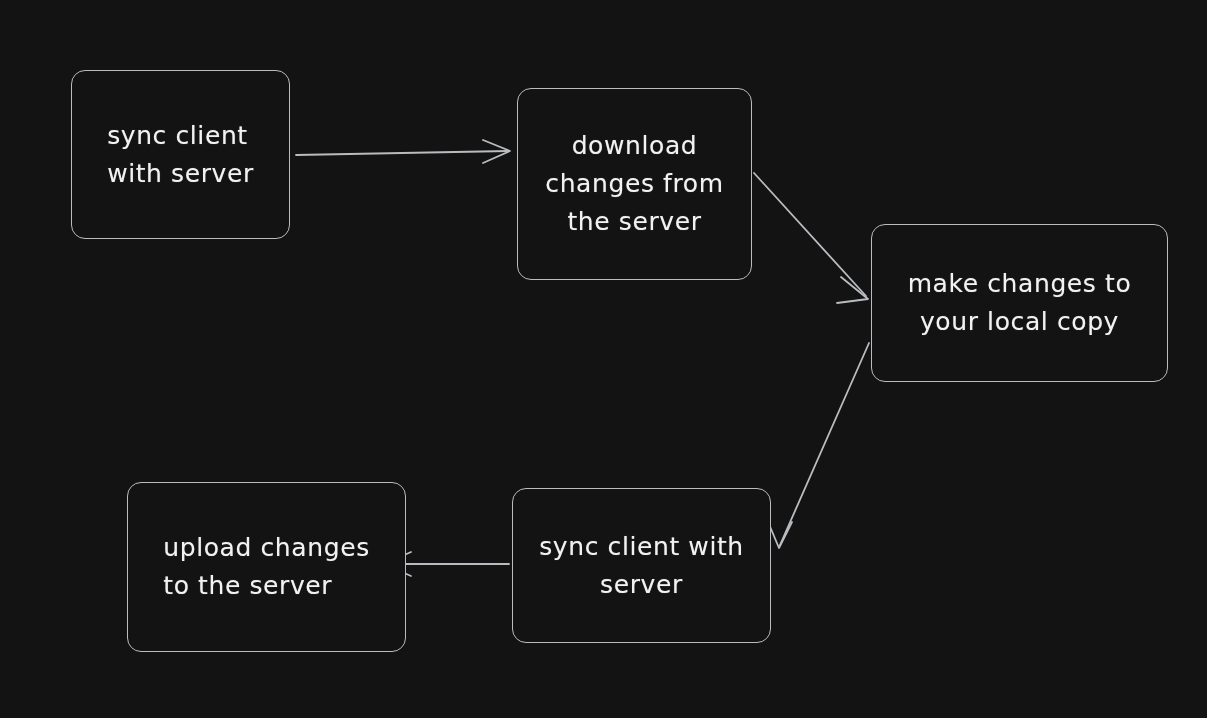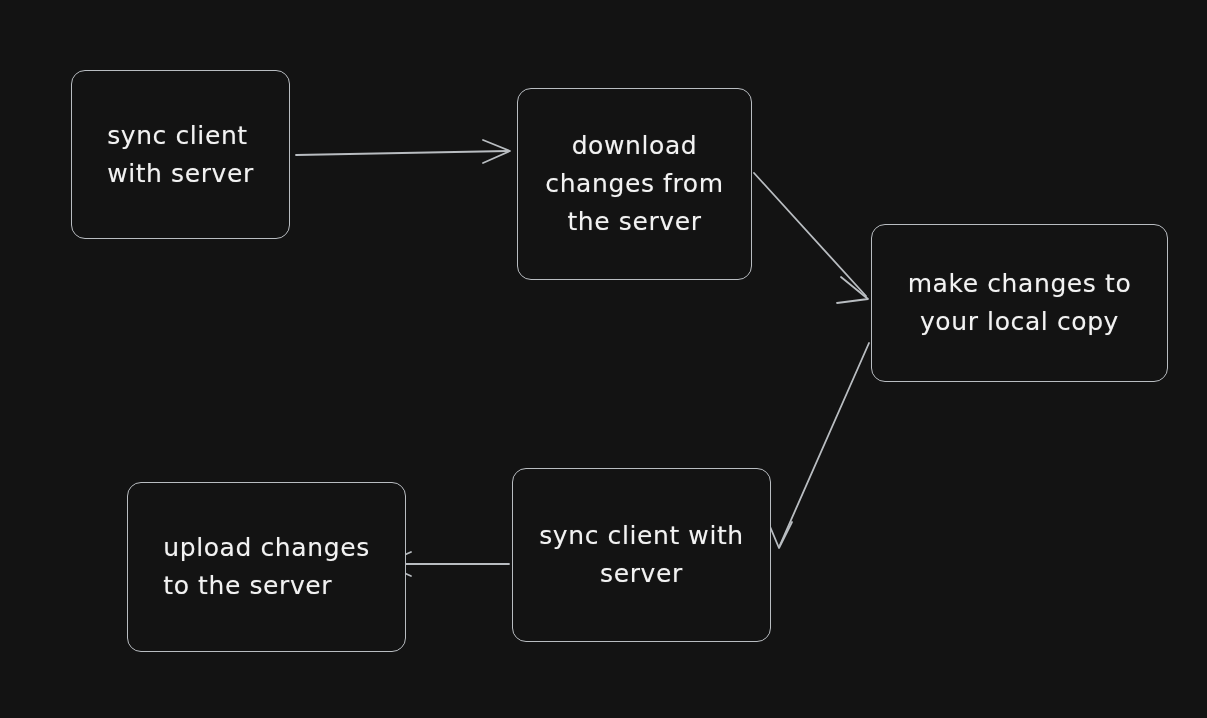--- a/index.html
+++ b/index.html
@@ -42,21 +42,21 @@
     line-height: 1.52;
     letter-spacing: 0.6px;
     text-align: center;
     white-space: pre-line;
     font-weight: 400;
     text-shadow: 0 0 1px rgba(255,255,255,0.35);
   }
   #node-1 { left: 71px;  top: 70px;  width: 219px; height: 169px; }
   #node-2 { left: 517px; top: 88px;  width: 235px; height: 192px; }
   #node-3 { left: 871px; top: 224px; width: 297px; height: 158px; }
-  #node-4 { left: 512px; top: 468px; width: 259px; height: 174px; }
+  #node-4 { left: 512px; top: 488px; width: 259px; height: 155px; }
   #node-5 { left: 93px;  top: 482px; width: 279px; height: 170px; margin-left: 34px; }
 
   #node-1 .node-label { text-align: left; }
   #node-5 .node-label { text-align: left; }
 </style>
 </head>
 <body>
 
 <div id="canvas">
 

